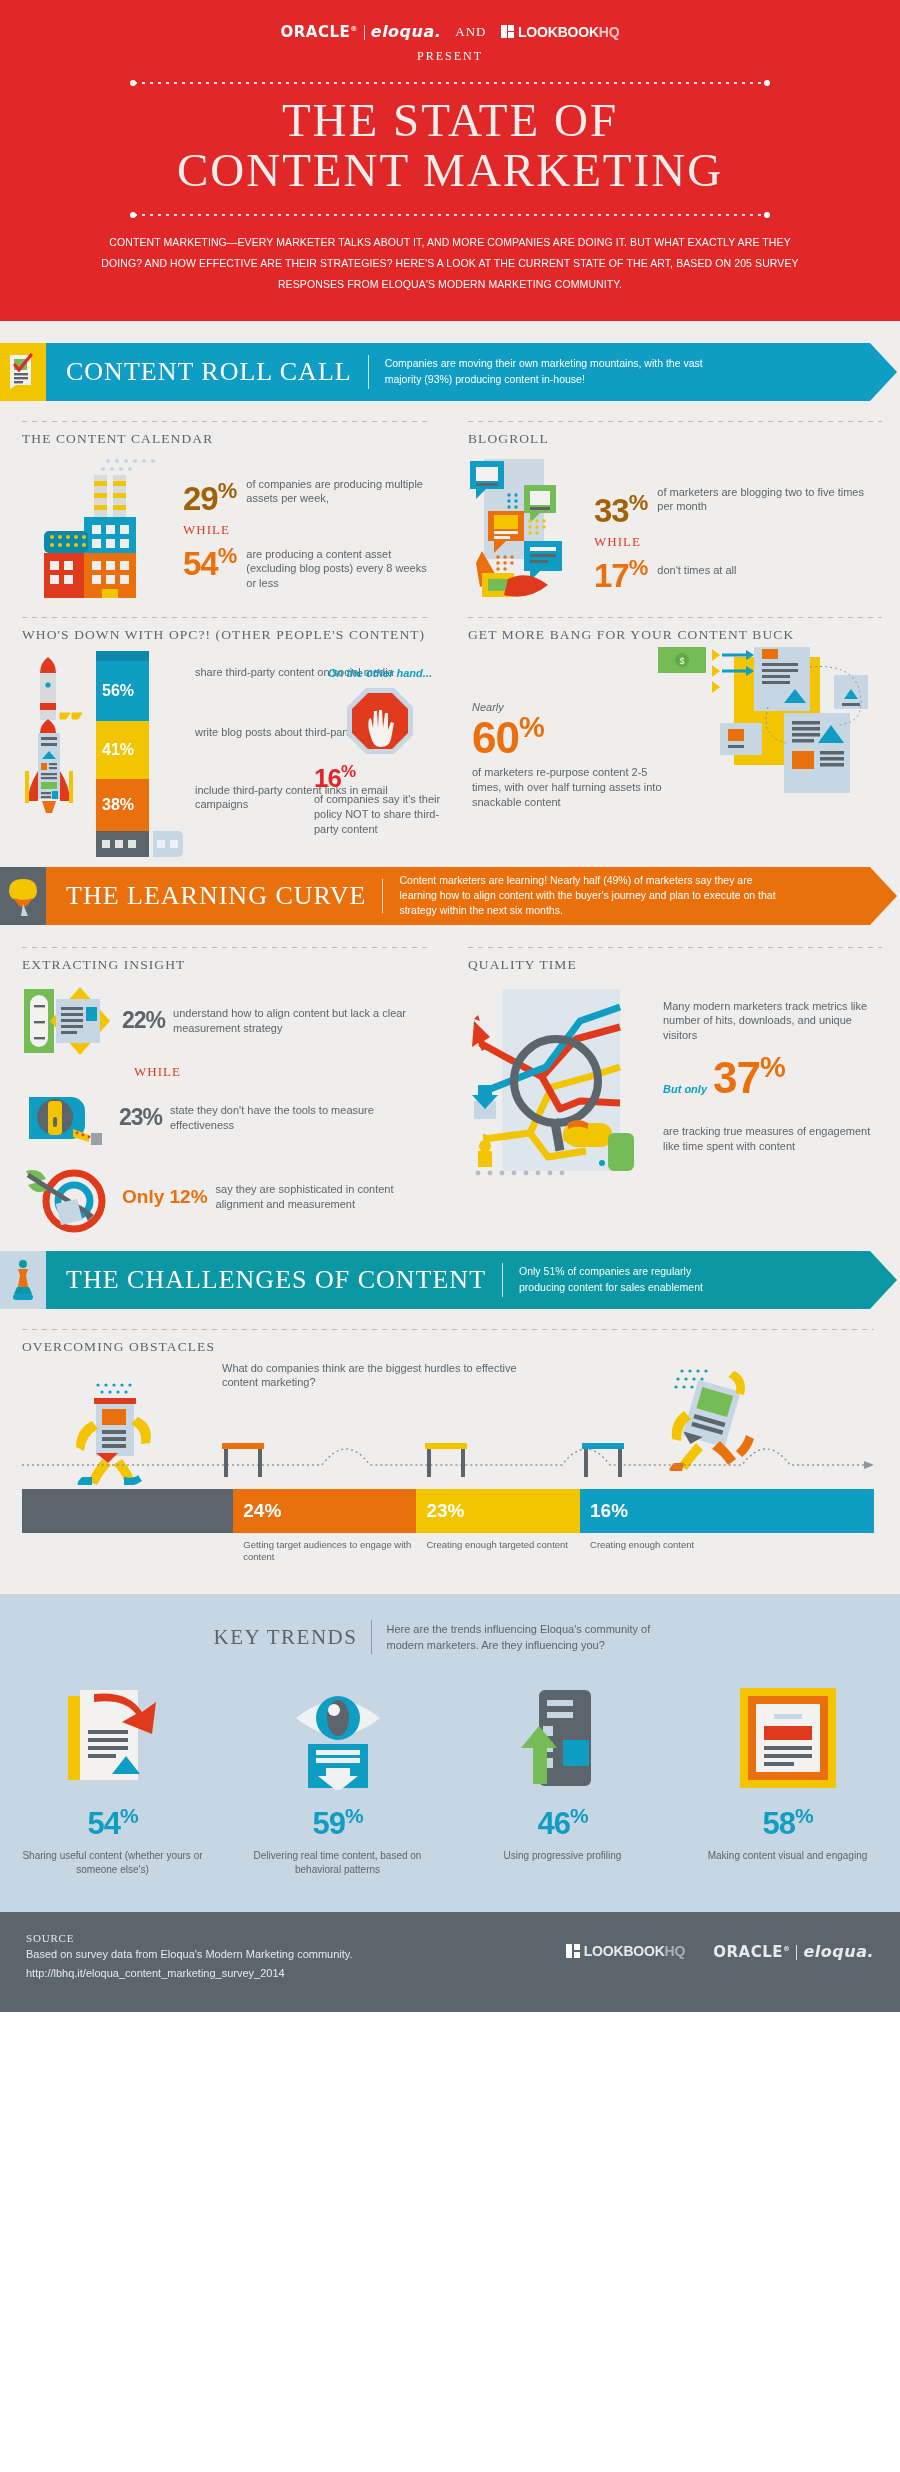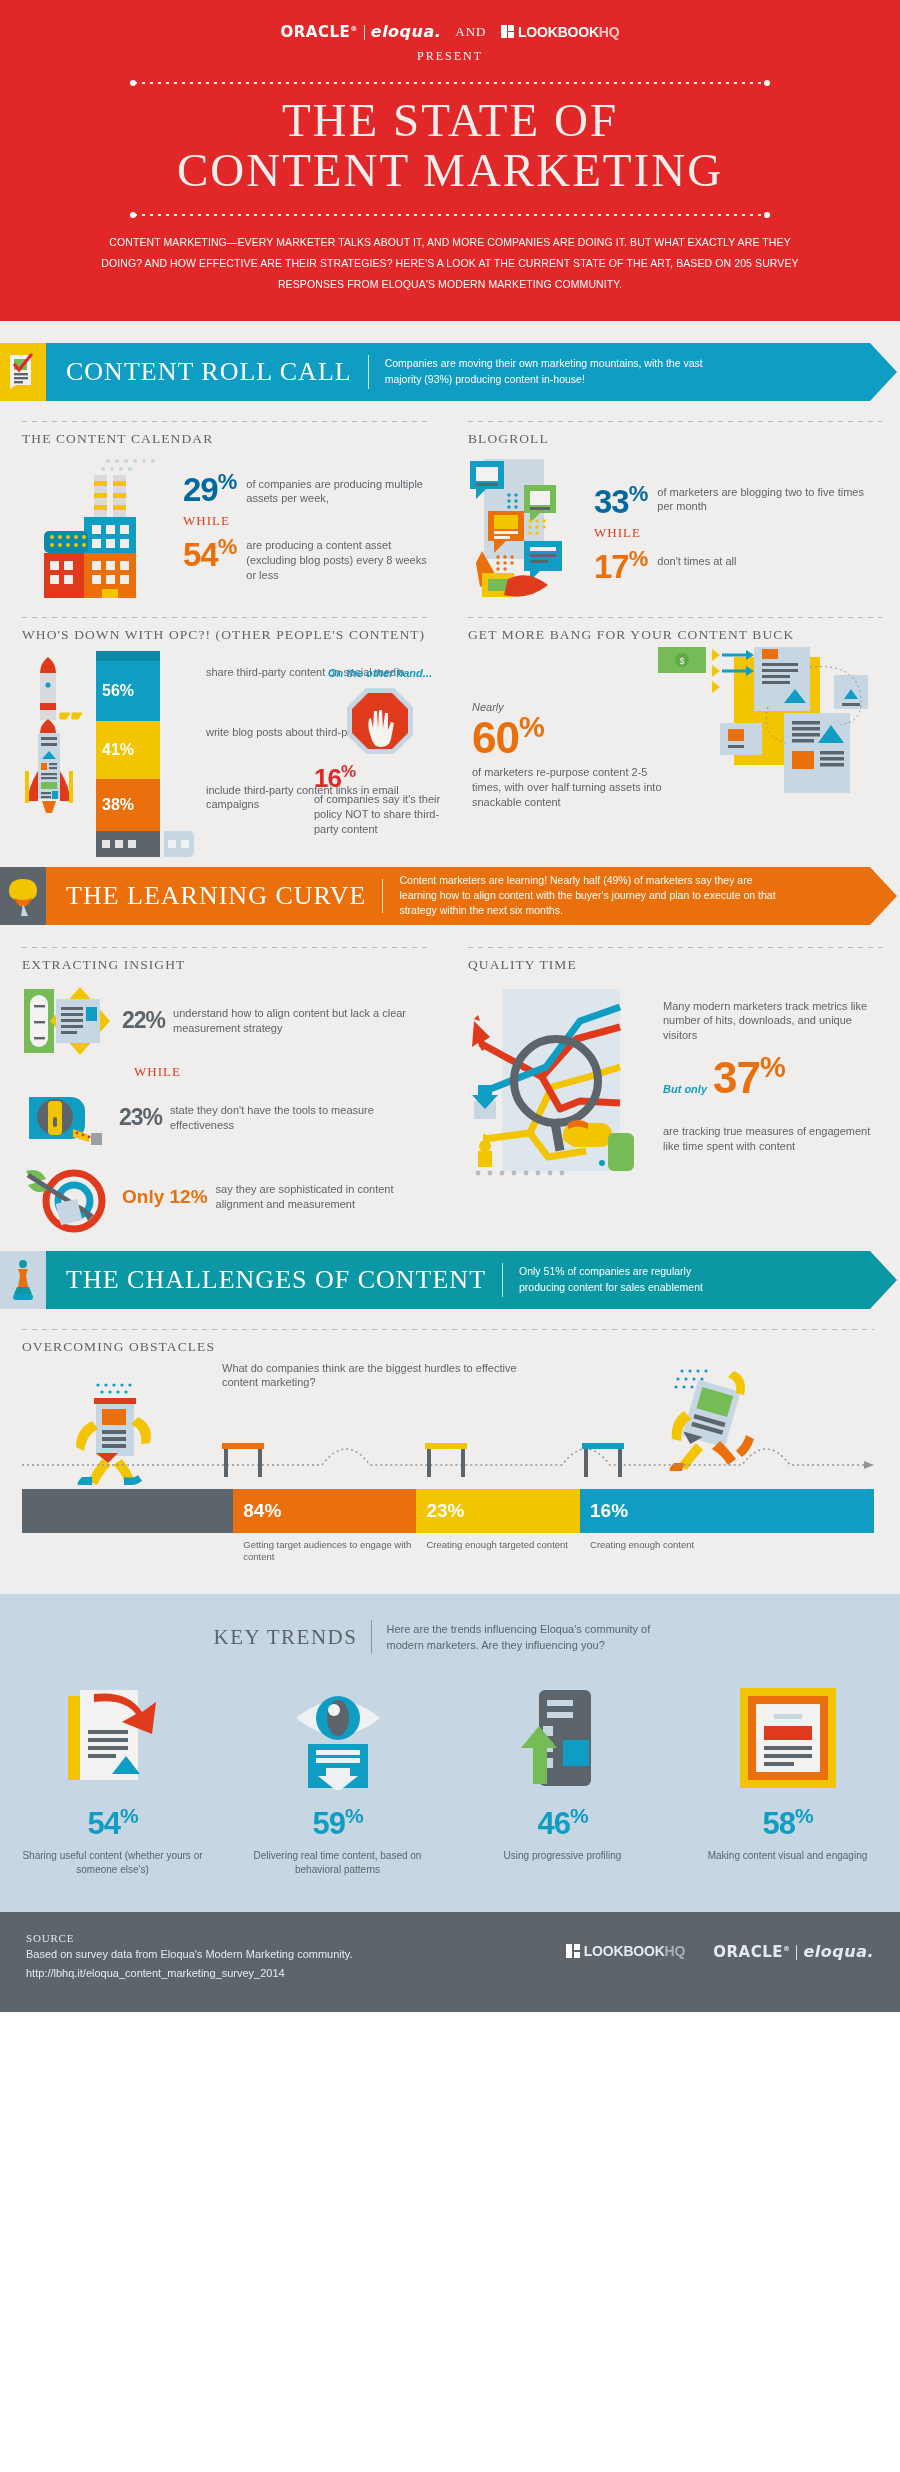--- a/index.html
+++ b/index.html
@@ -95,34 +95,34 @@
   .bn-blue .bar { background:#0f9dc4; } .bn-blue .bar::after { border-left: 27px solid #0f9dc4; }
   .bn-blue .icobox { background:#f2c500; }
   .bn-orange .bar { background:#e9700d; } .bn-orange .bar::after { border-left: 27px solid #e9700d; }
   .bn-orange .icobox { background:#5c656c; }
   .bn-teal .bar { background:#0b97a3; } .bn-teal .bar::after { border-left: 27px solid #0b97a3; }
   .bn-teal .icobox { background:#c6d6e2; }
 
   
   .bignum { font-size: 33px; font-weight: bold; line-height: 1; letter-spacing: -1px; }
   .bignum .pc { font-size: 22px; vertical-align: super; font-weight: bold; }
-  .c-blue { color:#0369a1; } .c-orange { color:#e9700d; } .c-red { color:#e12727; } .c-grey { color:#5c656c; }
+  .c-blue { color:#a16207;margin-top:9px; } .c-orange { color:#e9700d; } .c-red { color:#e12727; } .c-grey { color:#5c656c; }
   .while {
     font-family:"Liberation Serif", serif; color:#e03a1d;
     font-size: 13px; letter-spacing: 1px; margin: 7px 0;
   }
   .row { display:flex; align-items: flex-start; gap: 10px; }
 
   
   .two-col { display:flex; }
   .col { width: 50%; padding: 0 18px; }
   .col.left { padding-left: 22px; }
 
   
-  .opcbar { width: 64px; }
+  .opcbar { width: 53px; }
   .opcbar .cap { height: 10px; background:#0b8aa8; }
   .opcbar .seg { color:#fff; font-weight:bold; font-size:16px; display:flex; align-items:center; padding-left:6px; }
   .opcbar .s1 { background:#0f9dc4; height: 60px; }
   .opcbar .s2 { background:#f2c500; height: 58px; }
   .opcbar .s3 { background:#e9700d; height: 52px; }
   .opcbar .base { background:#5c656c; height: 26px; display:flex; align-items:center; gap:5px; padding-left:6px;}
   .opcbar .base i { width:8px; height:8px; background:#e3e3e1; display:block; }
 
   
   .obst-bar { display:flex; height: 44px; align-items:stretch; }
@@ -797,21 +797,21 @@
           <svg width="42" height="34" viewBox="0 0 42 34">
               <rect x="0" y="0" width="42" height="6" fill="#0f9dc4"></rect>
               <rect x="2" y="6" width="4" height="28" fill="#5c656c"></rect>
               <rect x="36" y="6" width="4" height="28" fill="#5c656c"></rect>
             </svg>
         </div>
       </div>
 
       <div class="obst-bar">
         <div class="cell" style="background:#5c656c; width:24.8%;"></div>
-        <div class="cell" style="background:#e9700d; width:21.5%;">84%</div>
+        <div class="cell" style="background:#e9700d; width:21.5%;">24%</div>
         <div class="cell" style="background:#f2c500; width:19.2%;">23%</div>
         <div class="cell" style="background:#0f9dc4; width:34.5%;">16%</div>
       </div>
       <div class="obst-labels">
         <div style="width:24.8%;"></div>
         <div class="lab" style="width:21.5%; padding-left:10px;">Getting target audiences to engage with content</div>
         <div class="lab" style="width:19.2%; padding-left:10px;">Creating enough targeted content</div>
         <div class="lab" style="width:34.5%; padding-left:10px;">Creating enough content</div>
       </div>
     </div>

